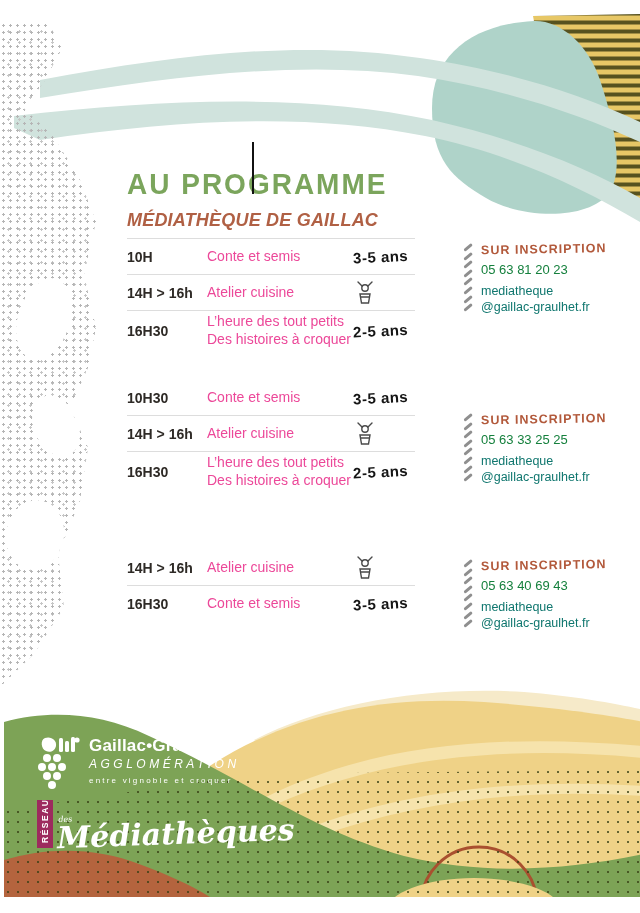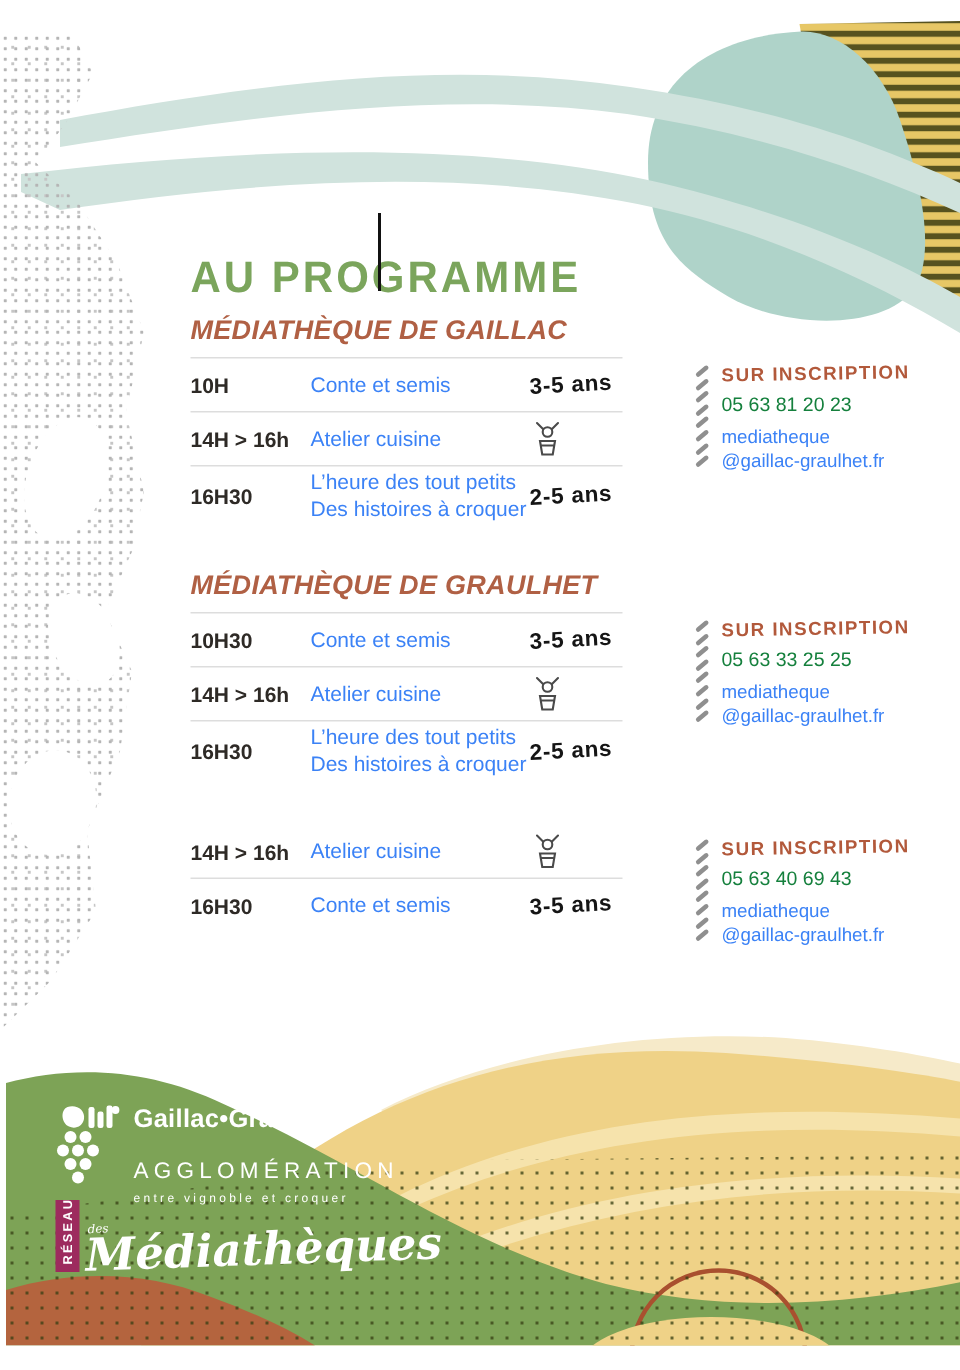--- a/index.html
+++ b/index.html
@@ -23,43 +23,43 @@
   
   .content{position:absolute;z-index:2;}
   .page-title{position:absolute;left:127px;top:150px;font-size:28px;font-weight:700;
     color:#7BA55C;letter-spacing:2px;transform:scaleY(1.05);}
   .section{position:absolute;left:127px;width:288px;}
   .sec-gaillac{top:210px;} .sec-graulhet{top:380px;} .sec-rabastens{top:550px;}
   .section-title{font-size:18px;font-weight:700;color:#B06044;letter-spacing:.2px;margin-bottom:7px;font-style:italic;}
   .erow{display:flex;align-items:center;min-height:31px;border-top:1px solid #ddd;padding:2px 0;}
   .erow:first-of-type{border-top:none;}
   .etime{width:80px;font-size:14px;font-weight:700;color:#2E2A26;flex:none;}
-  .eact{flex:1;font-size:14px;color:#3b82f6;line-height:1.25;}
+  .eact{flex:1;font-size:14px;color:#ec4899;line-height:1.25;}
   .eact .sub{}
   .eage{width:62px;flex:none;text-align:left;font-size:15px;font-weight:700;color:#151515;
     letter-spacing:.5px;transform:rotate(-3deg);white-space:nowrap;}
   .eicon{width:62px;flex:none;display:flex;justify-content:flex-start;padding-left:4px;}
 
   
   .reg{position:absolute;left:463px;width:170px;display:flex;gap:8px;}
   .reg-1{top:242px;} .reg-2{top:412px;} .reg-3{top:558px;}
   .hatch{display:flex;flex-direction:column;gap:6px;padding-top:4px;flex:none;}
   .hatch span{display:block;width:10px;height:2.6px;background:#8f8f8f;border-radius:2px;
     transform:rotate(-40deg);}
   .reg-body{flex:1;}
   .reg-title{font-size:12.5px;font-weight:700;color:#B2593B;letter-spacing:1px;
     transform:rotate(-1deg);margin-bottom:6px;}
   .reg-phone{font-size:13px;color:#15803d;margin-bottom:6px;}
-  .reg-mail{font-size:12.5px;color:#3b82f6;line-height:1.3;}
+  .reg-mail{font-size:12.5px;color:#0f766e;line-height:1.3;}
 
   
   .footer{position:absolute;left:4px;top:678px;width:640px;height:219px;z-index:1;}
   .org-logo{position:absolute;left:33px;top:58px;display:flex;gap:8px;color:#fff;z-index:2;}
   .org-text .l1{font-size:17px;font-weight:700;letter-spacing:.2px;}
-  .org-text .l2{font-size:15px;letter-spacing:3.5px;margin-top:16px;}
+  .org-text .l2{font-size:12px;letter-spacing:3.5px;margin-top:1px;font-style:italic;}
   .org-text .l3{font-size:8px;letter-spacing:2.2px;margin-top:4px;border-top:1px solid rgba(255,255,255,.0);}
   .net-logo{position:absolute;left:33px;top:122px;display:flex;align-items:flex-end;gap:4px;color:#fff;z-index:2;}
   .net-box{background:#9D2B5E;color:#fff;writing-mode:vertical-rl;transform:rotate(180deg);
     font-size:8.5px;font-weight:700;letter-spacing:1.5px;padding:5px 3px;height:38px;text-align:center;}
   .net-script{position:relative;font-family:"DejaVu Serif",serif;font-style:italic;font-weight:700;
     font-size:30px;line-height:.95;transform:rotate(-2deg);}
   .net-des{position:absolute;left:2px;top:-8px;font-size:8px;font-family:"DejaVu Serif",serif;
     font-style:italic;font-weight:400;}
 </style>
 </head>
@@ -114,21 +114,20 @@
     <span class="etime">16H30</span>
     <span class="eact">
       <span>L’heure des tout petits</span><br>
       <span class="sub">Des histoires à croquer</span>
     </span>
     <span class="eage">2-5 ans</span>
   </div>
 </div>
 
 <div class="section sec-graulhet content">
-  <div class="section-title">MÉDIATHÈQUE DE GRAULHET</div>
   <div class="erow">
     <span class="etime">10H30</span>
     <span class="eact">Conte et semis</span>
     <span class="eage">3-5 ans</span>
   </div>
   <div class="erow">
     <span class="etime">14H &gt; 16h</span>
     <span class="eact">Atelier cuisine</span>
     <span class="eicon">
       <svg width="24" height="26" viewBox="0 0 24 26">

